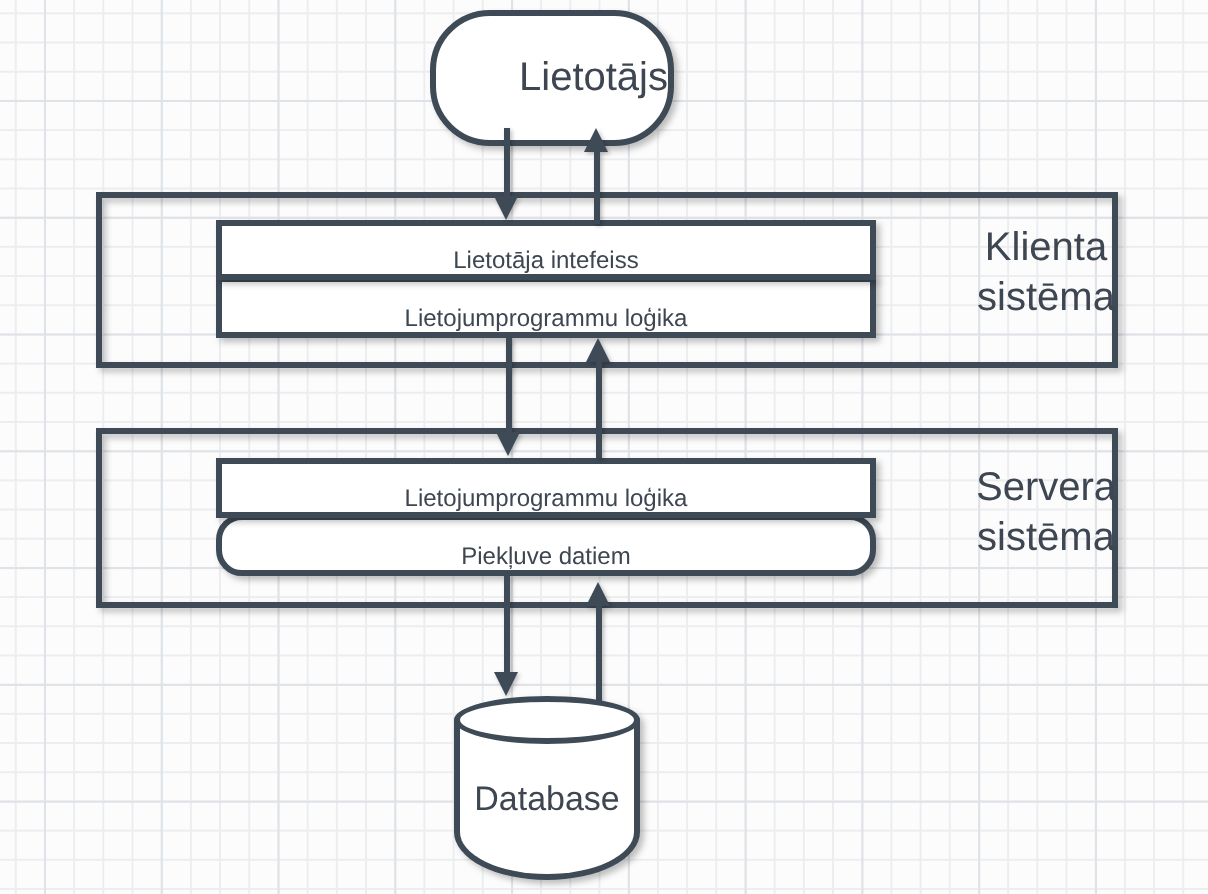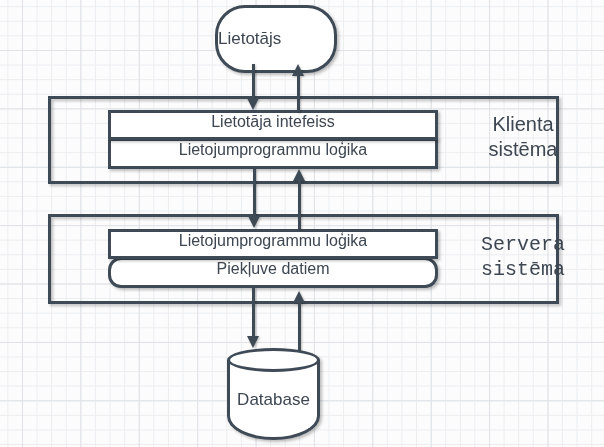--- a/index.html
+++ b/index.html
@@ -29,51 +29,51 @@
     background-size: 58.4px 58.4px, 58.4px 58.4px, 14.6px 14.6px, 14.6px 14.6px;
     background-position: 22px 50px, 22px 50px, 7.4px 6.2px, 7.4px 6.2px;
   }
   .shape { position: absolute; filter: drop-shadow(2px 2px 1.5px var(--shadow)); }
 
   .stadium {
     left: 215px; top: 5px; width: 122px; height: 68px;
     background: var(--shape-fill);
     border: 3px solid var(--stroke);
     border-radius: 30px;
-    display: flex; align-items: center; justify-content: flex-start;
-    font-size: 17px;
+    display: flex; align-items: center; justify-content: flex-end;
+    font-size: 20px;
   }
 
   .outer-box {
     border: 3px solid var(--stroke);
     background: transparent;
   }
   .outer-box.client { left: 48px; top: 96px; width: 511px; height: 88px; }
   .outer-box.server { left: 48px; top: 214px; width: 511px; height: 90px; }
 
   .row {
     left: 108px; width: 330px; height: 30px;
     background: var(--shape-fill);
     border: 3px solid var(--stroke);
-    display: flex; align-items: flex-start; justify-content: center;
-    font-size: 16px;
+    display: flex; align-items: flex-end; justify-content: center;
+    font-size: 12px;
   }
   .row.c1 { top: 110px; z-index: 4; }
   .row.c2 { top: 138px; height: 31px; z-index: 3; }
   .row.s1 { top: 229px; z-index: 4; }
   .row.s2 { top: 257px; height: 31px; z-index: 3; border-radius: 13px; }
 
   .side-label {
     position: absolute;
     left: 458px; width: 130px;
     text-align: center;
     font-size: 20px; line-height: 25px;
   }
   .side-label.client { top: 112px; }
-  .side-label.server { top: 232px; font-family: Liberation Mono, monospace; }
+  .side-label.server { top: 232px; }
 
   .arrow { position: absolute; z-index: 5; filter: drop-shadow(1.5px 1.5px 1px var(--shadow)); }
   .arrow-line { position: absolute; width: 3px; background: var(--stroke); }
   .arrow-head { position: absolute; width: 0; height: 0;
     border-left: 6.5px solid transparent; border-right: 6.5px solid transparent; }
   .arrow-head.down { border-top: 12px solid var(--stroke); }
   .arrow-head.up { border-bottom: 12px solid var(--stroke); }
 
   .cylinder { left: 227px; top: 348px; width: 93px; height: 92px; z-index: 6; text-decoration: underline; }
   .cyl-top {

